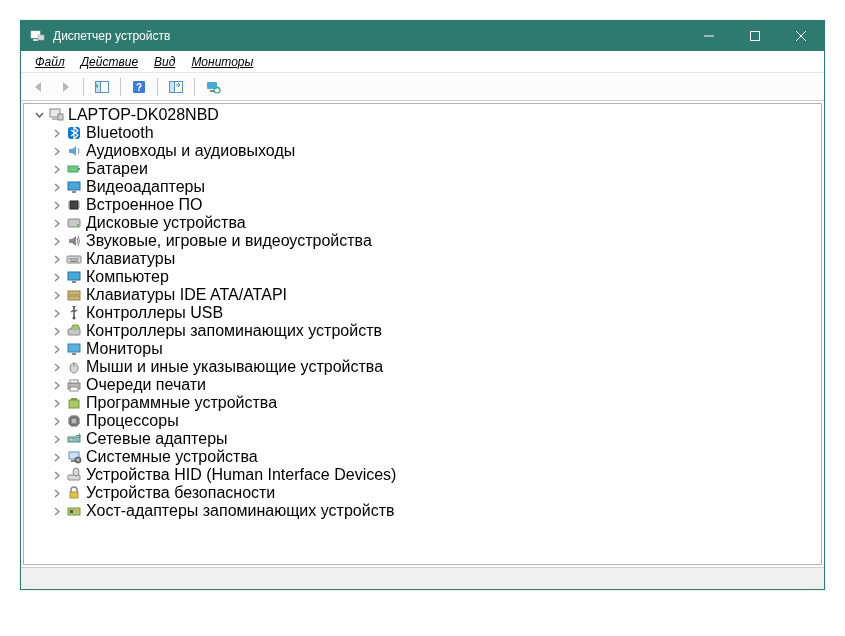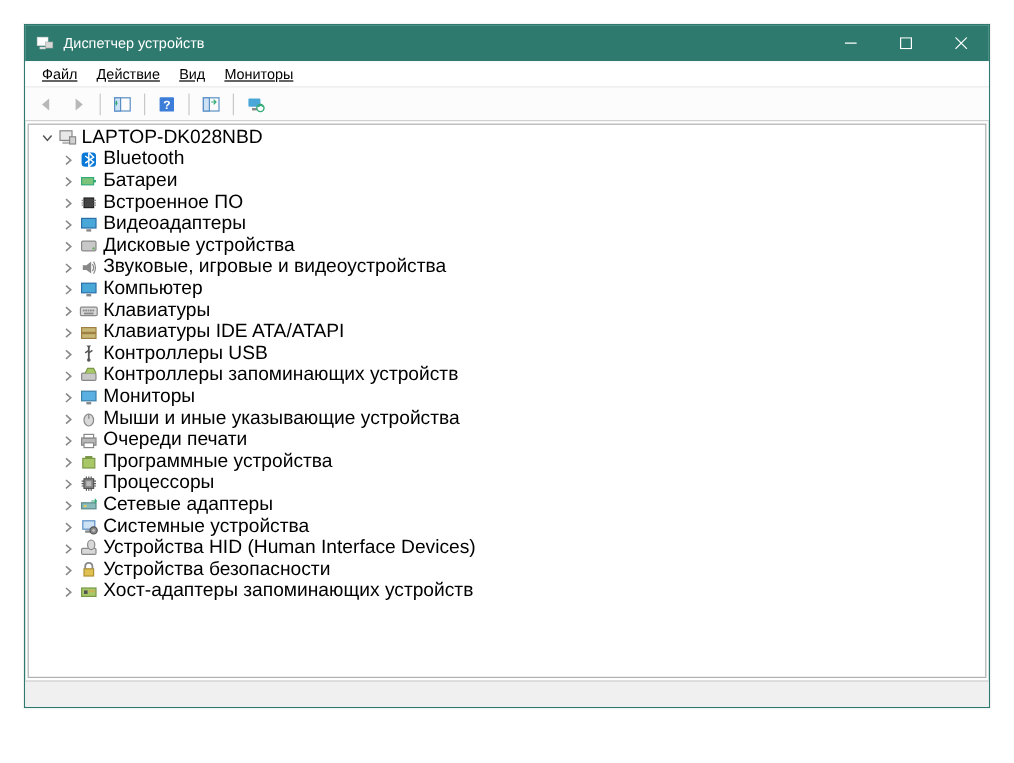--- a/index.html
+++ b/index.html
@@ -48,20 +48,21 @@
     background: #fff;
     display: flex;
     align-items: center;
     padding: 0 6px;
     border-bottom: 1px solid #e5e5e5;
   }
   .menubar .menu-item {
     padding: 2px 8px;
     font-size: 12px;
     color: #000;
+    font-style: italic;
   }
   .menubar .menu-item .ul { text-decoration: underline; }
   
   .toolbar {
     height: 28px;
     background: #fcfcfc;
     border-bottom: 1px solid #d0d0d0;
     display: flex;
     align-items: center;
     padding: 0 6px;
@@ -231,25 +232,53 @@
             <span>Bluetooth</span>
           </div>
           <div class="tree-row child-row">
             <span class="chev">
               <svg width="9" height="9" viewBox="0 0 9 9">
                 <path d="M2 1 L6 4.5 L2 8" fill="none" stroke="#888" stroke-width="1.3"></path>
               </svg>
             </span>
             <span class="node-icon">
               <svg width="16" height="16" viewBox="0 0 16 16">
+                <path d="M3 6 L6 6 L10 3 L10 13 L6 10 L3 10 Z" fill="#6aa2d8"></path>
+                <path d="M12 5 Q14 8 12 11" stroke="#6aa2d8" fill="none"></path>
+              </svg>
+            </span>
+            <span>Аудиовходы и аудиовыходы</span>
+          </div>
+          <div class="tree-row child-row">
+            <span class="chev">
+              <svg width="9" height="9" viewBox="0 0 9 9">
+                <path d="M2 1 L6 4.5 L2 8" fill="none" stroke="#888" stroke-width="1.3"></path>
+              </svg>
+            </span>
+            <span class="node-icon">
+              <svg width="16" height="16" viewBox="0 0 16 16">
                 <rect x="2" y="5" width="10" height="6" fill="#7cc47c" stroke="#3a7"></rect>
                 <rect x="12" y="7" width="2" height="2" fill="#3a7"></rect>
               </svg>
             </span>
             <span>Батареи</span>
+          </div>
+          <div class="tree-row child-row">
+            <span class="chev">
+              <svg width="9" height="9" viewBox="0 0 9 9">
+                <path d="M2 1 L6 4.5 L2 8" fill="none" stroke="#888" stroke-width="1.3"></path>
+              </svg>
+            </span>
+            <span class="node-icon">
+              <svg width="16" height="16" viewBox="0 0 16 16">
+                <rect x="2" y="3" width="12" height="8" fill="#4aa8d8" stroke="#2a6fa8"></rect>
+                <rect x="6" y="12" width="4" height="2" fill="#888"></rect>
+              </svg>
+            </span>
+            <span>Видеоадаптеры</span>
           </div>
           <div class="tree-row child-row">
             <span class="chev">
               <svg width="9" height="9" viewBox="0 0 9 9">
                 <path d="M2 1 L6 4.5 L2 8" fill="none" stroke="#888" stroke-width="1.3"></path>
               </svg>
             </span>
             <span class="node-icon">
               <svg width="16" height="16" viewBox="0 0 16 16">
                 <rect x="4" y="4" width="8" height="8" fill="#444" stroke="#222"></rect>
@@ -264,86 +293,72 @@
             <span>Встроенное ПО</span>
           </div>
           <div class="tree-row child-row">
             <span class="chev">
               <svg width="9" height="9" viewBox="0 0 9 9">
                 <path d="M2 1 L6 4.5 L2 8" fill="none" stroke="#888" stroke-width="1.3"></path>
               </svg>
             </span>
             <span class="node-icon">
               <svg width="16" height="16" viewBox="0 0 16 16">
-                <rect x="2" y="3" width="12" height="8" fill="#4aa8d8" stroke="#2a6fa8"></rect>
-                <rect x="6" y="12" width="4" height="2" fill="#888"></rect>
-              </svg>
-            </span>
-            <span>Видеоадаптеры</span>
-          </div>
-          <div class="tree-row child-row">
-            <span class="chev">
-              <svg width="9" height="9" viewBox="0 0 9 9">
-                <path d="M2 1 L6 4.5 L2 8" fill="none" stroke="#888" stroke-width="1.3"></path>
-              </svg>
-            </span>
-            <span class="node-icon">
-              <svg width="16" height="16" viewBox="0 0 16 16">
                 <rect x="2" y="4" width="12" height="8" rx="1" fill="#c8c8c8" stroke="#888"></rect>
                 <circle cx="12" cy="10" r="1" fill="#6a6"></circle>
               </svg>
             </span>
             <span>Дисковые устройства</span>
           </div>
           <div class="tree-row child-row">
             <span class="chev">
               <svg width="9" height="9" viewBox="0 0 9 9">
                 <path d="M2 1 L6 4.5 L2 8" fill="none" stroke="#888" stroke-width="1.3"></path>
               </svg>
             </span>
             <span class="node-icon">
               <svg width="16" height="16" viewBox="0 0 16 16">
                 <path d="M3 6 L6 6 L10 3 L10 13 L6 10 L3 10 Z" fill="#888"></path>
                 <path d="M11 5 Q13 8 11 11 M12 3 Q15 8 12 13" stroke="#888" fill="none"></path>
               </svg>
             </span>
             <span>Звуковые, игровые и видеоустройства</span>
-          </div>
-          <div class="tree-row child-row">
-            <span class="chev">
-              <svg width="9" height="9" viewBox="0 0 9 9">
-                <path d="M2 1 L6 4.5 L2 8" fill="none" stroke="#888" stroke-width="1.3"></path>
-              </svg>
-            </span>
-            <span class="node-icon">
-              <svg width="16" height="16" viewBox="0 0 16 16">
-                <rect x="2" y="3" width="12" height="8" fill="#4aa8d8" stroke="#2a6fa8"></rect>
-                <rect x="6" y="12" width="4" height="2" fill="#888"></rect>
-              </svg>
-            </span>
-            <span>Компьютер</span>
           </div>
           <div class="tree-row child-row">
             <span class="chev">
               <svg width="9" height="9" viewBox="0 0 9 9">
                 <path d="M2 1 L6 4.5 L2 8" fill="none" stroke="#888" stroke-width="1.3"></path>
               </svg>
             </span>
             <span class="node-icon">
               <svg width="16" height="16" viewBox="0 0 16 16">
                 <rect x="1" y="5" width="14" height="7" rx="1" fill="#d8d8d8" stroke="#888"></rect>
                 <rect x="3" y="7" width="1.5" height="1.5" fill="#888"></rect>
                 <rect x="5" y="7" width="1.5" height="1.5" fill="#888"></rect>
                 <rect x="7" y="7" width="1.5" height="1.5" fill="#888"></rect>
                 <rect x="9" y="7" width="1.5" height="1.5" fill="#888"></rect>
                 <rect x="11" y="7" width="1.5" height="1.5" fill="#888"></rect>
                 <rect x="4" y="9.5" width="8" height="1.5" fill="#888"></rect>
               </svg>
             </span>
             <span>Клавиатуры</span>
+          </div>
+          <div class="tree-row child-row">
+            <span class="chev">
+              <svg width="9" height="9" viewBox="0 0 9 9">
+                <path d="M2 1 L6 4.5 L2 8" fill="none" stroke="#888" stroke-width="1.3"></path>
+              </svg>
+            </span>
+            <span class="node-icon">
+              <svg width="16" height="16" viewBox="0 0 16 16">
+                <rect x="2" y="3" width="12" height="8" fill="#4aa8d8" stroke="#2a6fa8"></rect>
+                <rect x="6" y="12" width="4" height="2" fill="#888"></rect>
+              </svg>
+            </span>
+            <span>Компьютер</span>
           </div>
           <div class="tree-row child-row">
             <span class="chev">
               <svg width="9" height="9" viewBox="0 0 9 9">
                 <path d="M2 1 L6 4.5 L2 8" fill="none" stroke="#888" stroke-width="1.3"></path>
               </svg>
             </span>
             <span class="node-icon">
               <svg width="16" height="16" viewBox="0 0 16 16">
                 <rect x="2" y="4" width="12" height="4" fill="#c8b878" stroke="#a08040"></rect>

